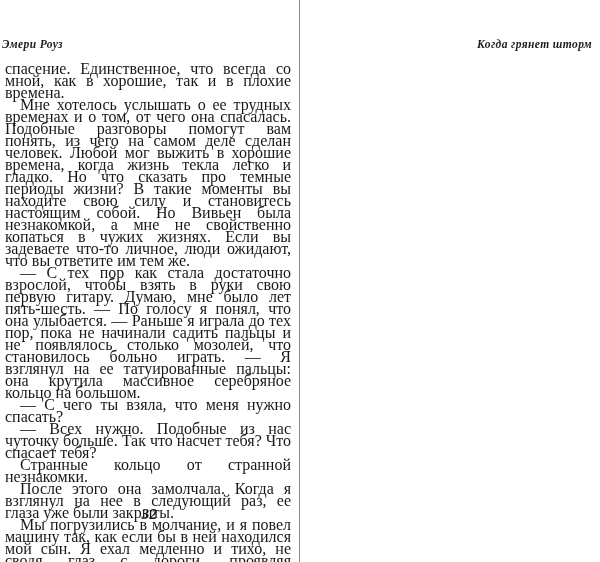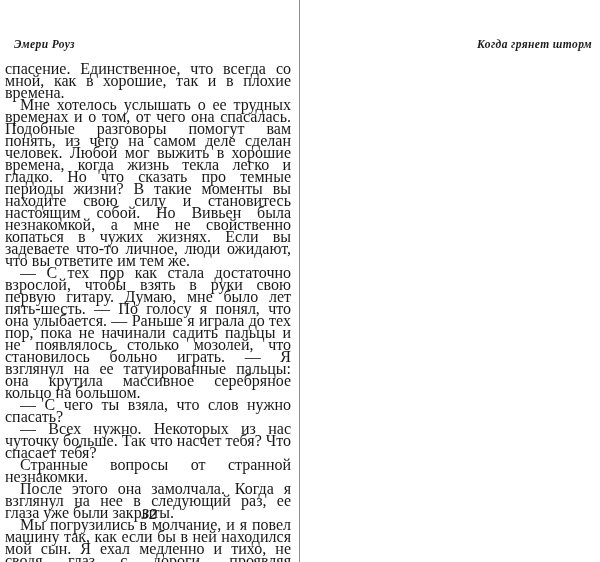--- a/index.html
+++ b/index.html
@@ -44,21 +44,21 @@
     position: absolute;
     top: 38px;
     font-family: "Liberation Serif", "DejaVu Serif", serif;
     font-style: italic;
     font-weight: 700;
     font-size: 11.5px;
     letter-spacing: 0.4px;
     color: #1c1c1c;
     white-space: nowrap;
   }
-  .running-head-left  { left: 14px; text-align: right; }
+  .running-head-left  { left: 2px; text-align: right; }
   .running-head-right { right: 8px; text-align: right; }
 
   .text-block {
     position: absolute;
     top: 63px;
     font-size: 16px;
     line-height: 12px;
     text-align: justify;
     text-justify: inter-word;
     color: #181818;
@@ -94,23 +94,23 @@
 <div class="book-spread">
 
   <div class="page page-left">
 
     <div class="running-head running-head-left">Эмери Роуз</div>
 
     <div class="text-block text-block-left">
       <p class="cont">спасение. Единственное, что всегда со мной, как в хорошие, так и в плохие времена.</p>
       <p>Мне хотелось услышать о ее трудных временах и о том, от чего она спасалась. Подобные разговоры помогут вам понять, из чего на самом деле сделан человек. Любой мог выжить в хорошие времена, когда жизнь текла легко и гладко. Но что сказать про темные периоды жизни? В такие моменты вы находите свою силу и становитесь настоящим собой. Но Вивьен была незнакомкой, а мне не свойственно копаться в чужих жизнях. Если вы задеваете что-то личное, люди ожидают, что вы ответите им тем же.</p>
       <p>— С тех пор как стала достаточно взрослой, чтобы взять в руки свою первую гитару. Думаю, мне было лет пять-шесть. — По голосу я понял, что она улыбается. — Раньше я играла до тех пор, пока не начинали садить пальцы и не появлялось столько мозолей, что становилось больно играть. — Я взглянул на ее татуированные пальцы: она крутила массивное серебряное кольцо на большом.</p>
-      <p>— С чего ты взяла, что слов нужно спасать?</p>
-      <p>— Всех нужно. Некоторых из нас чуточку больше. Так что насчет тебя? Что спасает тебя?</p>
-      <p>Странные вопросы от странной незнакомки.</p>
+      <p>— С чего ты взяла, что меня нужно спасать?</p>
+      <p>— Всех нужно. Подобные из нас чуточку больше. Так что насчет тебя? Что спасает тебя?</p>
+      <p>Странные кольцо от странной незнакомки.</p>
       <p>После этого она замолчала. Когда я взглянул на нее в следующий раз, ее глаза уже были закрыты.</p>
       <p>Мы погрузились в молчание, и я повел машину так, как если бы в ней находился мой сын. Я ехал медленно и тихо, не сводя глаз с дороги, проявляя повышенную бдительность в отношении угроз ее безопасности. Словно перевозил цен-</p>
     </div>
 
     <div class="folio">32</div>
   </div>
 
   <div class="page page-right">
 
     <div class="running-head running-head-right">Когда грянет шторм</div>

